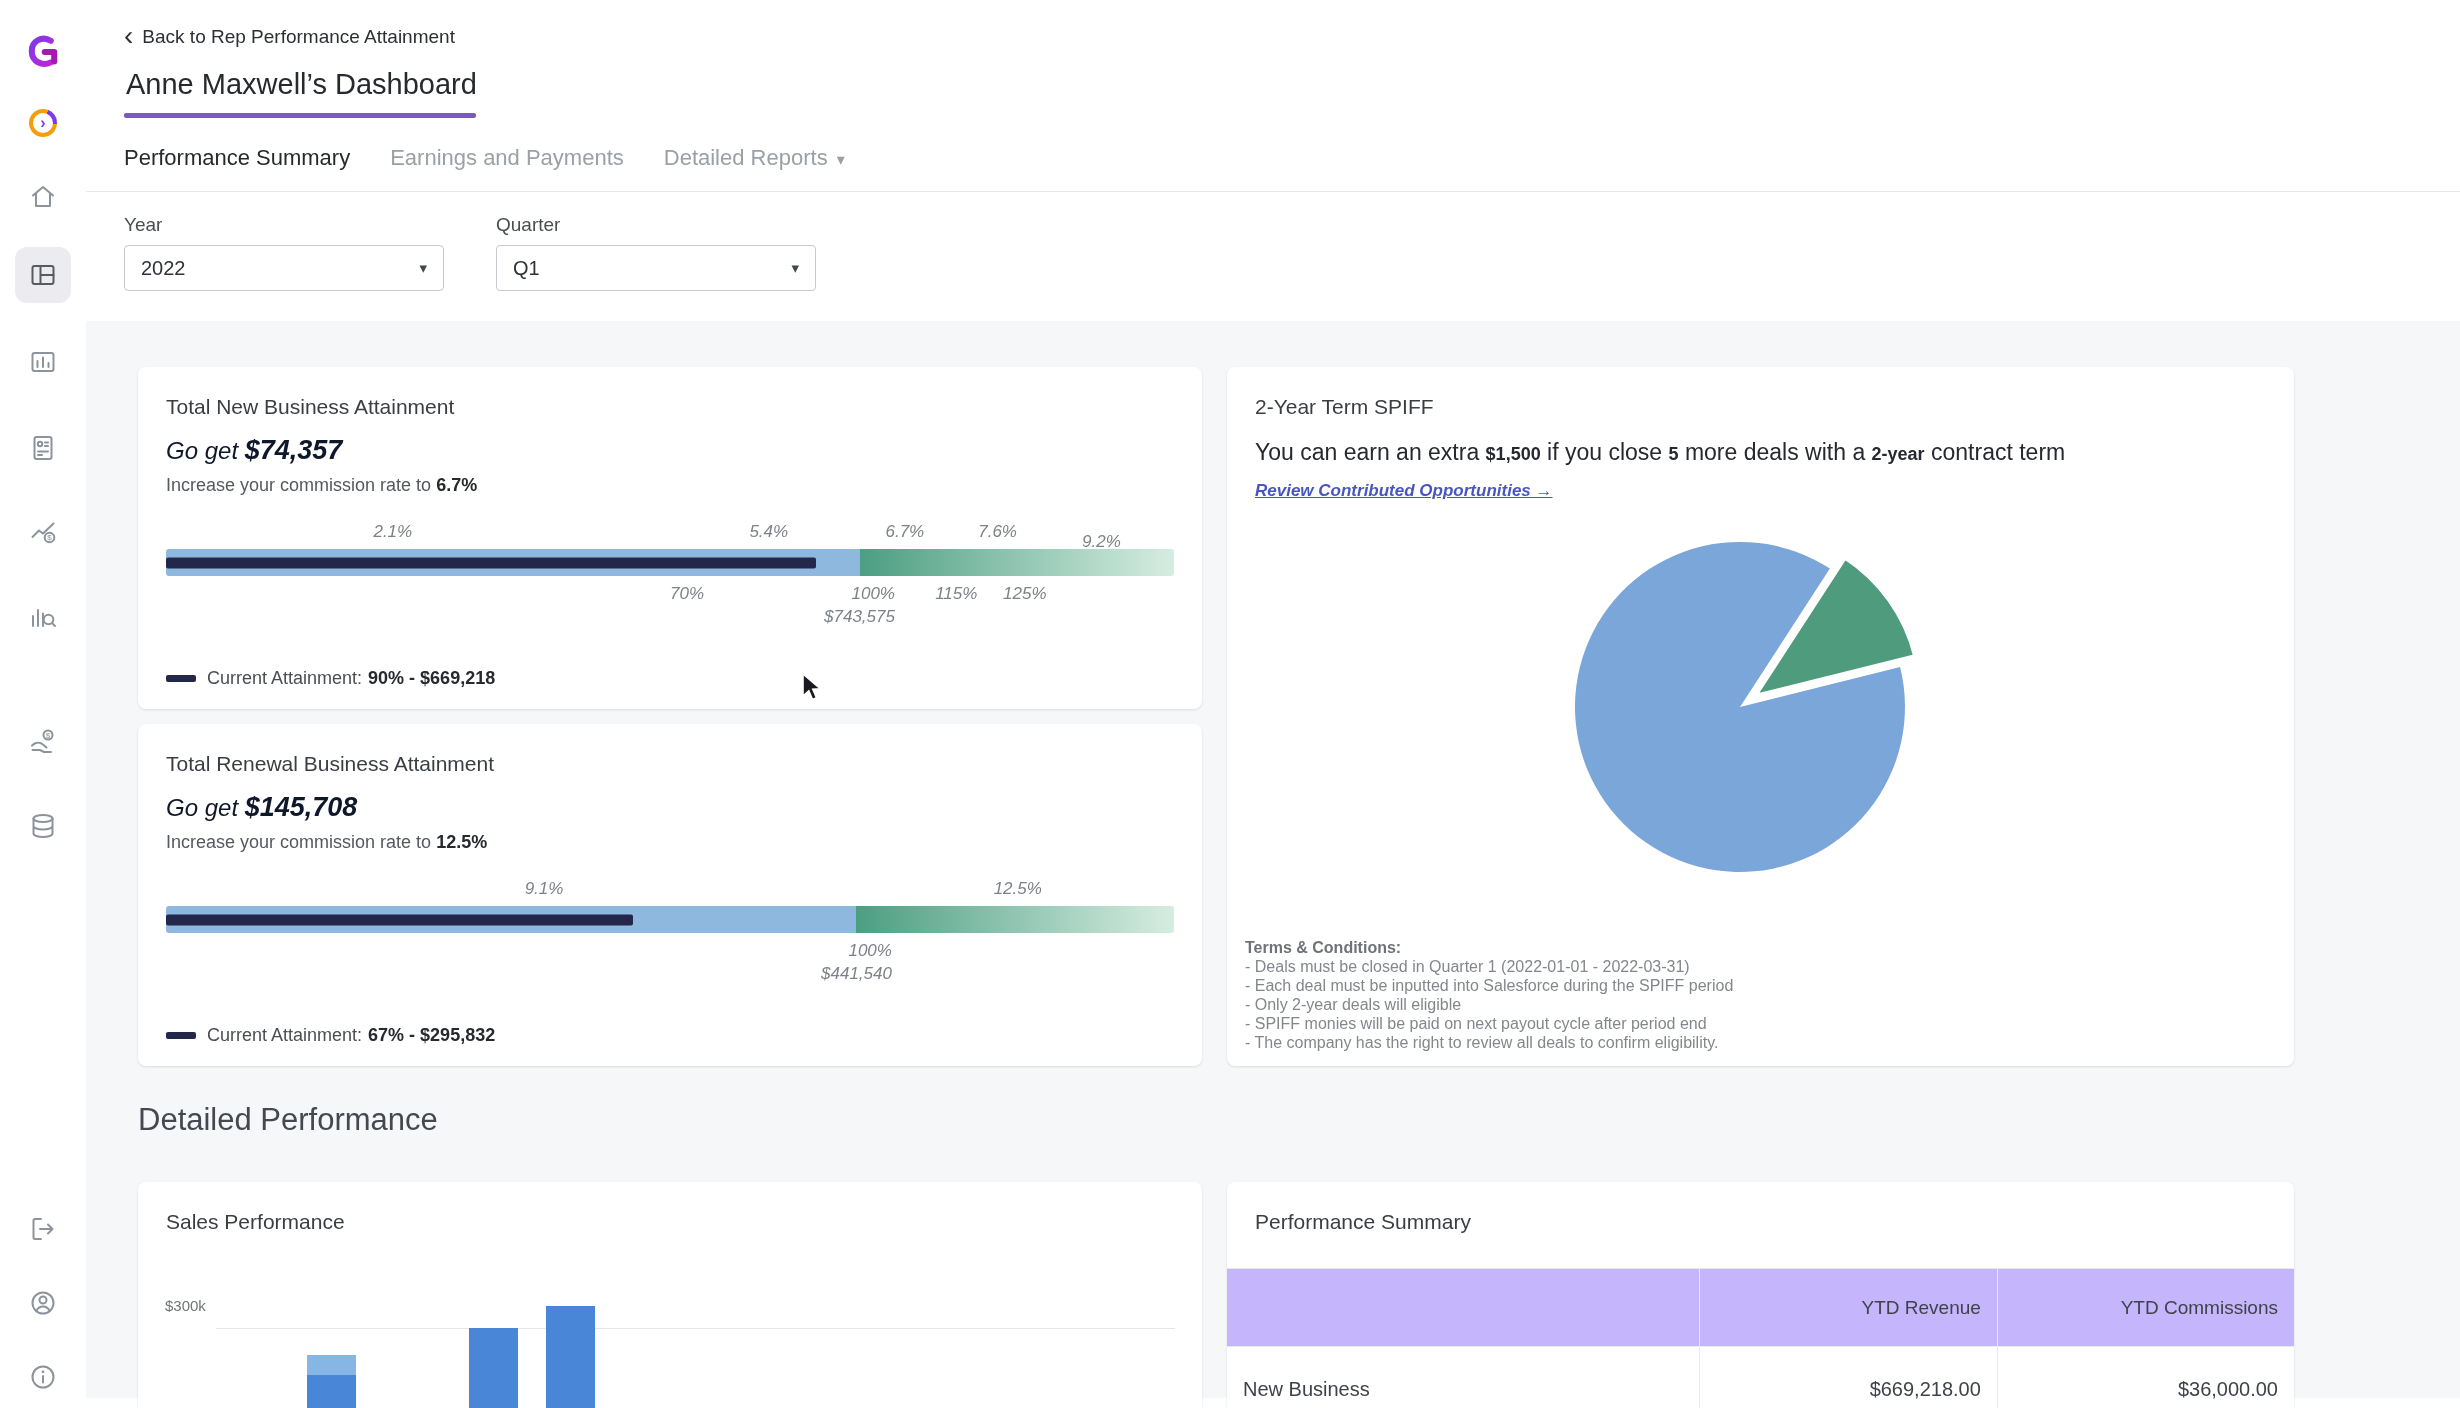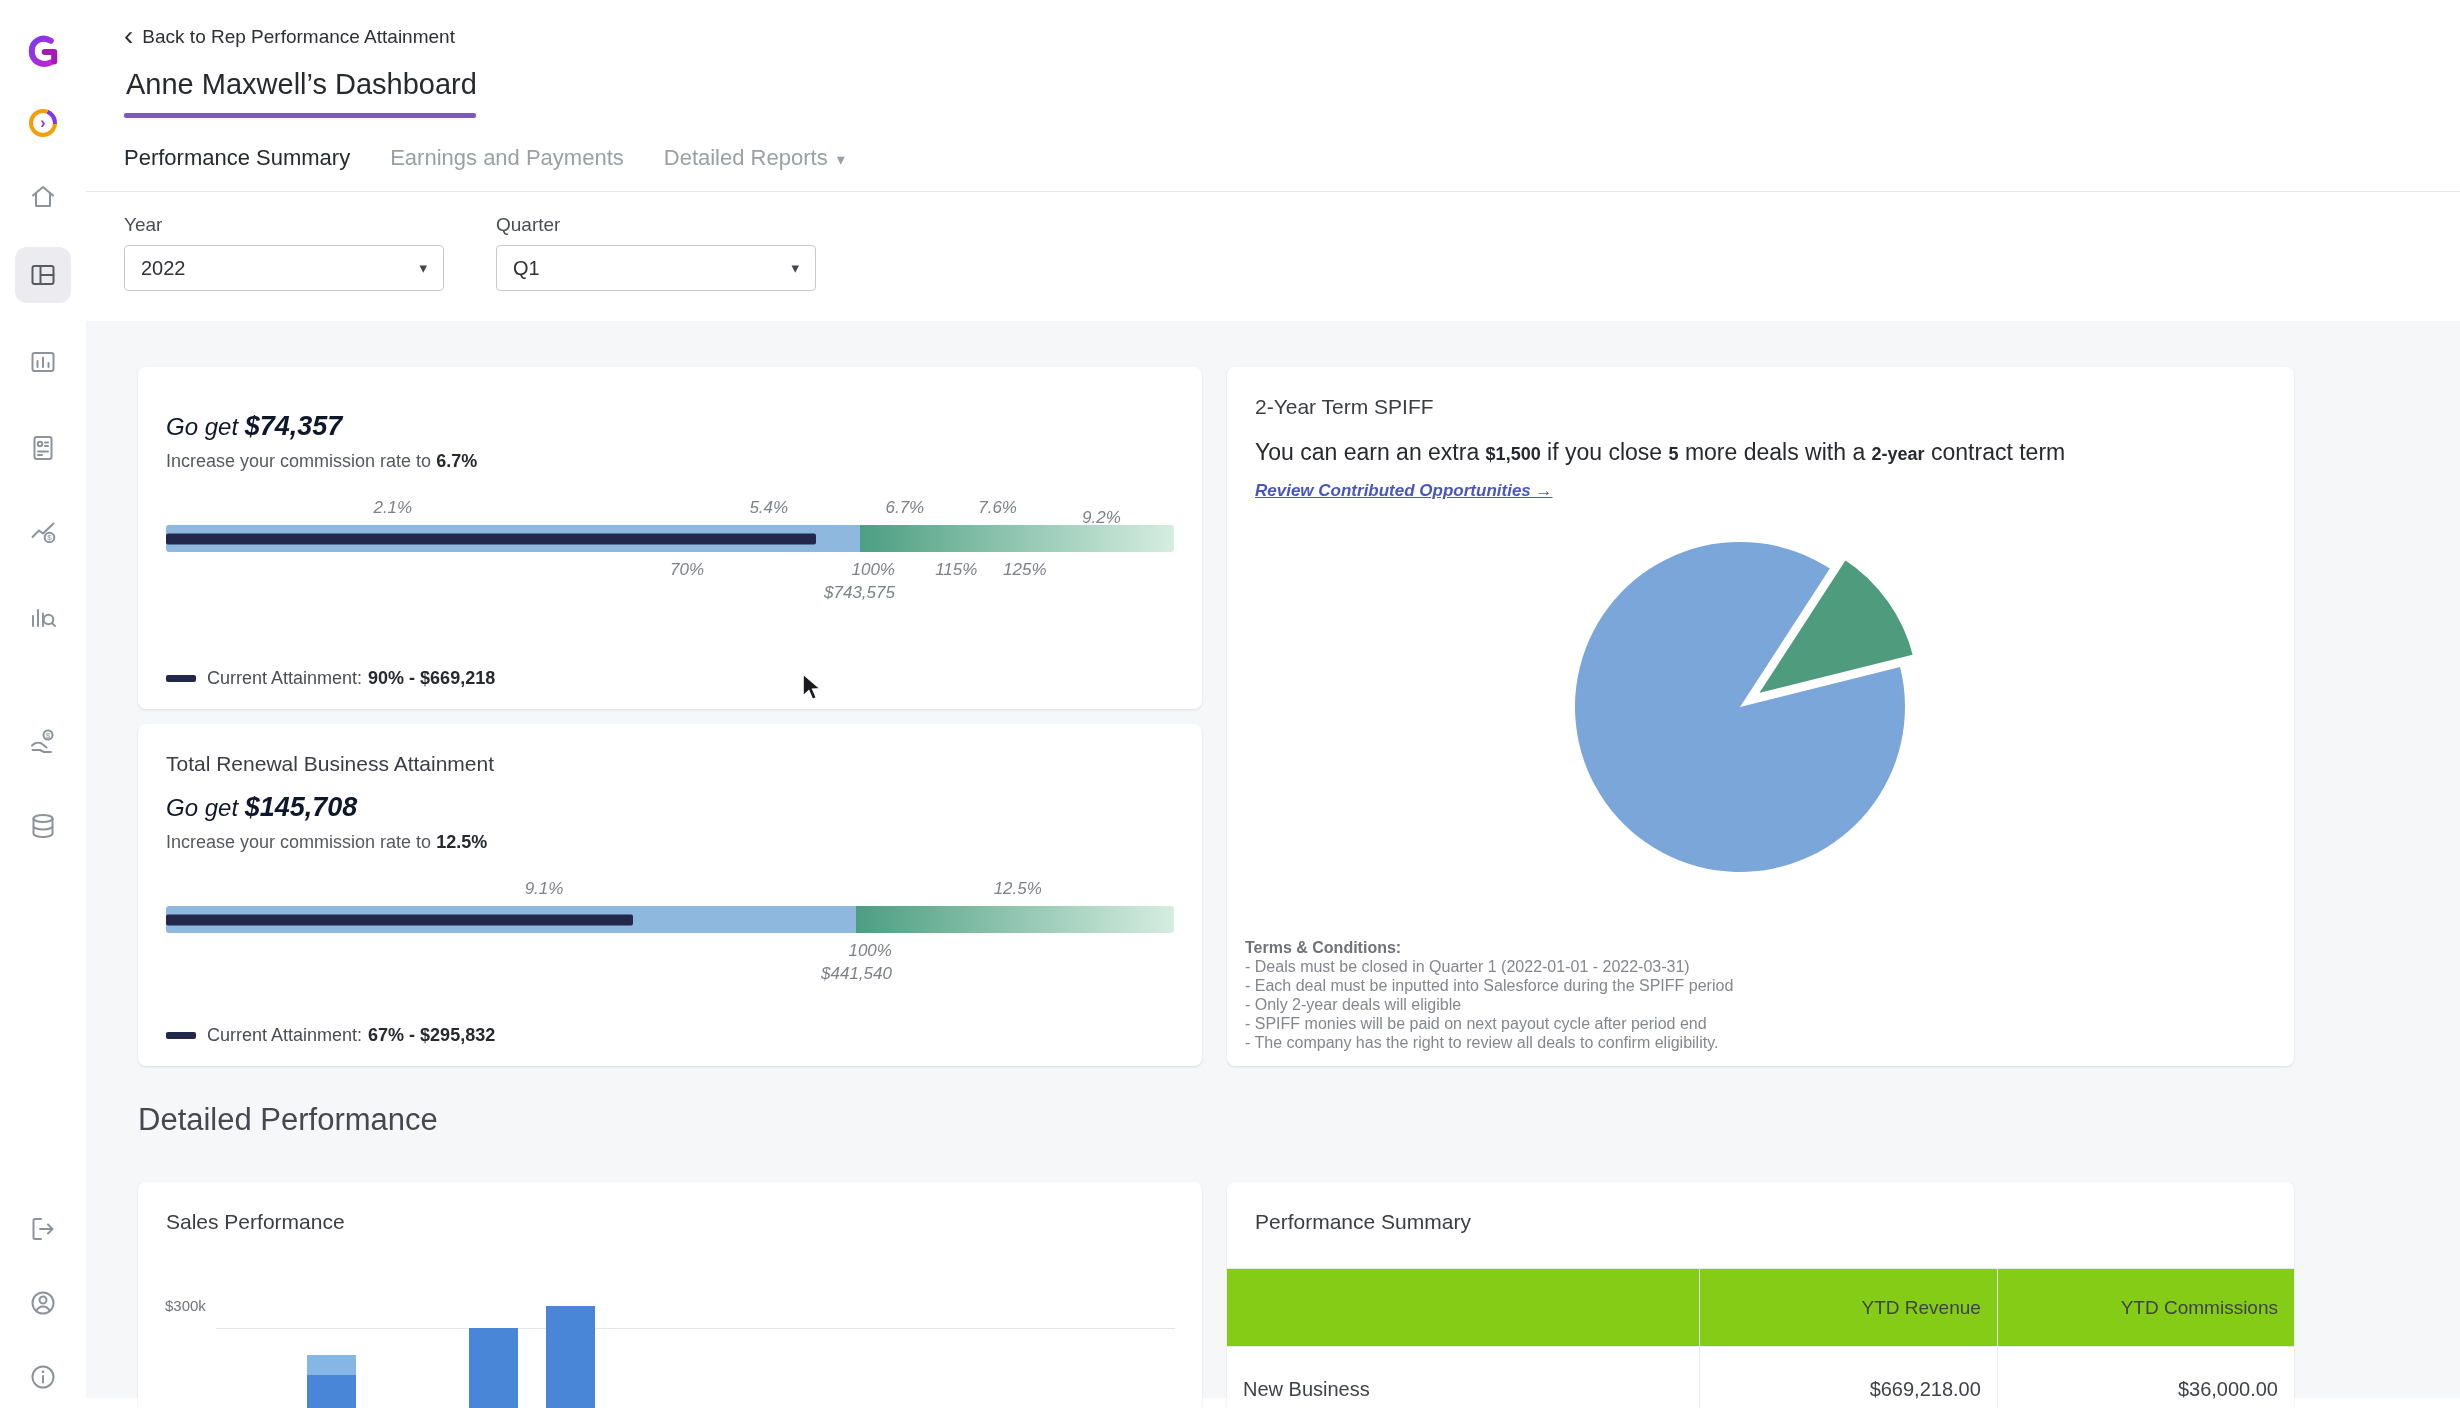--- a/index.html
+++ b/index.html
@@ -75,21 +75,21 @@
   .card-sales h3 { padding-left:28px; }
   .sales-area { position:absolute; left:0; top:0; right:0; height:420px; }
   .y-tick { position:absolute; left:27px; top:115px; font-size:15px; color:#6f7479; }
   .gridline { position:absolute; left:78px; right:27px; top:146px; height:1px; background:#e4e6e9; }
   .sbar { position:absolute; height:900px; }
   .scap { width:100%; }
   
   .card-summary { padding:0; }
   .card-summary h3 { padding:28px 28px 0 28px; }
   table.summary { width:100%; border-collapse:collapse; margin-top:34px; font-size:20px; color:#3f4349; }
-  table.summary th { font-weight:400; font-size:19px; height:78px; background:#84cc16;
+  table.summary th { font-weight:400; font-size:19px; height:78px; background:#c4b5fd;
     border-top:1px solid #e8e9ec; border-bottom:1px solid #e8e9ec; }
   table.summary th, table.summary td { border-left:1px solid #e8e9ec; text-align:left; padding:0 16px; }
   table.summary th:first-child, table.summary td:first-child { border-left:none; }
   table.summary .num { text-align:right; }
   table.summary td { height:86px; }
   
   .cursor { position:absolute; left:800px; top:672px; z-index:50; pointer-events:none; }
 </style>
 </head>
 <body>
@@ -220,20 +220,21 @@
         <span>Q1</span>
         <span class="sel-chev">▾</span>
       </div>
     </div>
   </div>
 
   <div class="content">
     <div class="grid">
 
       <div class="card">
+        <h3>Total New Business Attainment</h3>
         <div class="goget">
           <span>Go get</span>
           <b>$74,357</b>
         </div>
         <div class="rateline">
           <span>Increase your commission rate to</span>
           <b>6.7%</b>
         </div>
         <div class="bullet">
           <div class="topticks">

